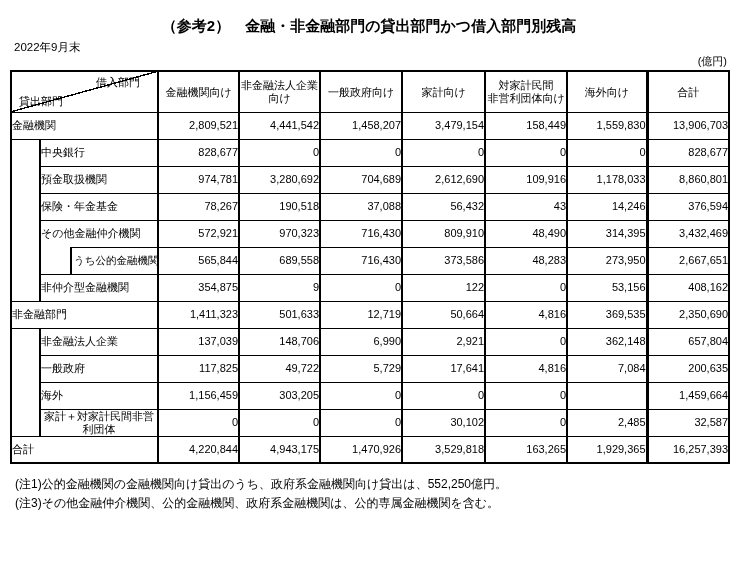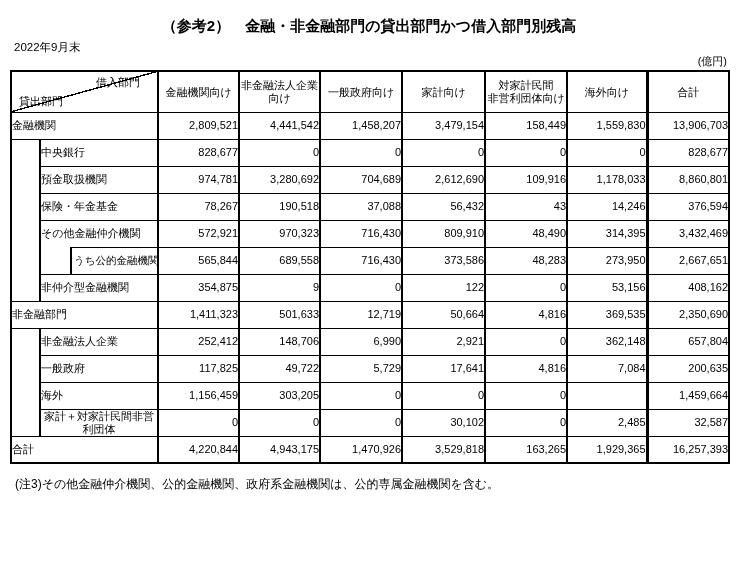--- a/index.html
+++ b/index.html
@@ -170,21 +170,21 @@
       <td class="num">12,719</td>
       <td class="num">50,664</td>
       <td class="num">4,816</td>
       <td class="num">369,535</td>
       <td class="num totcol">2,350,690</td>
     </tr>
 
     <tr class="r">
       <td class="strip" rowspan="4"></td>
       <td class="lbl" colspan="2">非金融法人企業</td>
-      <td class="num">252,412</td>
+      <td class="num">137,039</td>
       <td class="num">148,706</td>
       <td class="num">6,990</td>
       <td class="num">2,921</td>
       <td class="num">0</td>
       <td class="num">362,148</td>
       <td class="num totcol">657,804</td>
     </tr>
 
     <tr class="r">
       <td class="lbl" colspan="2">一般政府</td>
@@ -226,16 +226,17 @@
       <td class="num">1,470,926</td>
       <td class="num">3,529,818</td>
       <td class="num">163,265</td>
       <td class="num">1,929,365</td>
       <td class="num totcol">16,257,393</td>
     </tr>
   </tbody>
     </table>
 
   <div class="notes">
+    <div>(注1)公的金融機関の金融機関向け貸出のうち、政府系金融機関向け貸出は、552,250億円。</div>
     <div>(注3)その他金融仲介機関、公的金融機関、政府系金融機関は、公的専属金融機関を含む。</div>
   </div>
 
 </div>
 
 </body></html>

